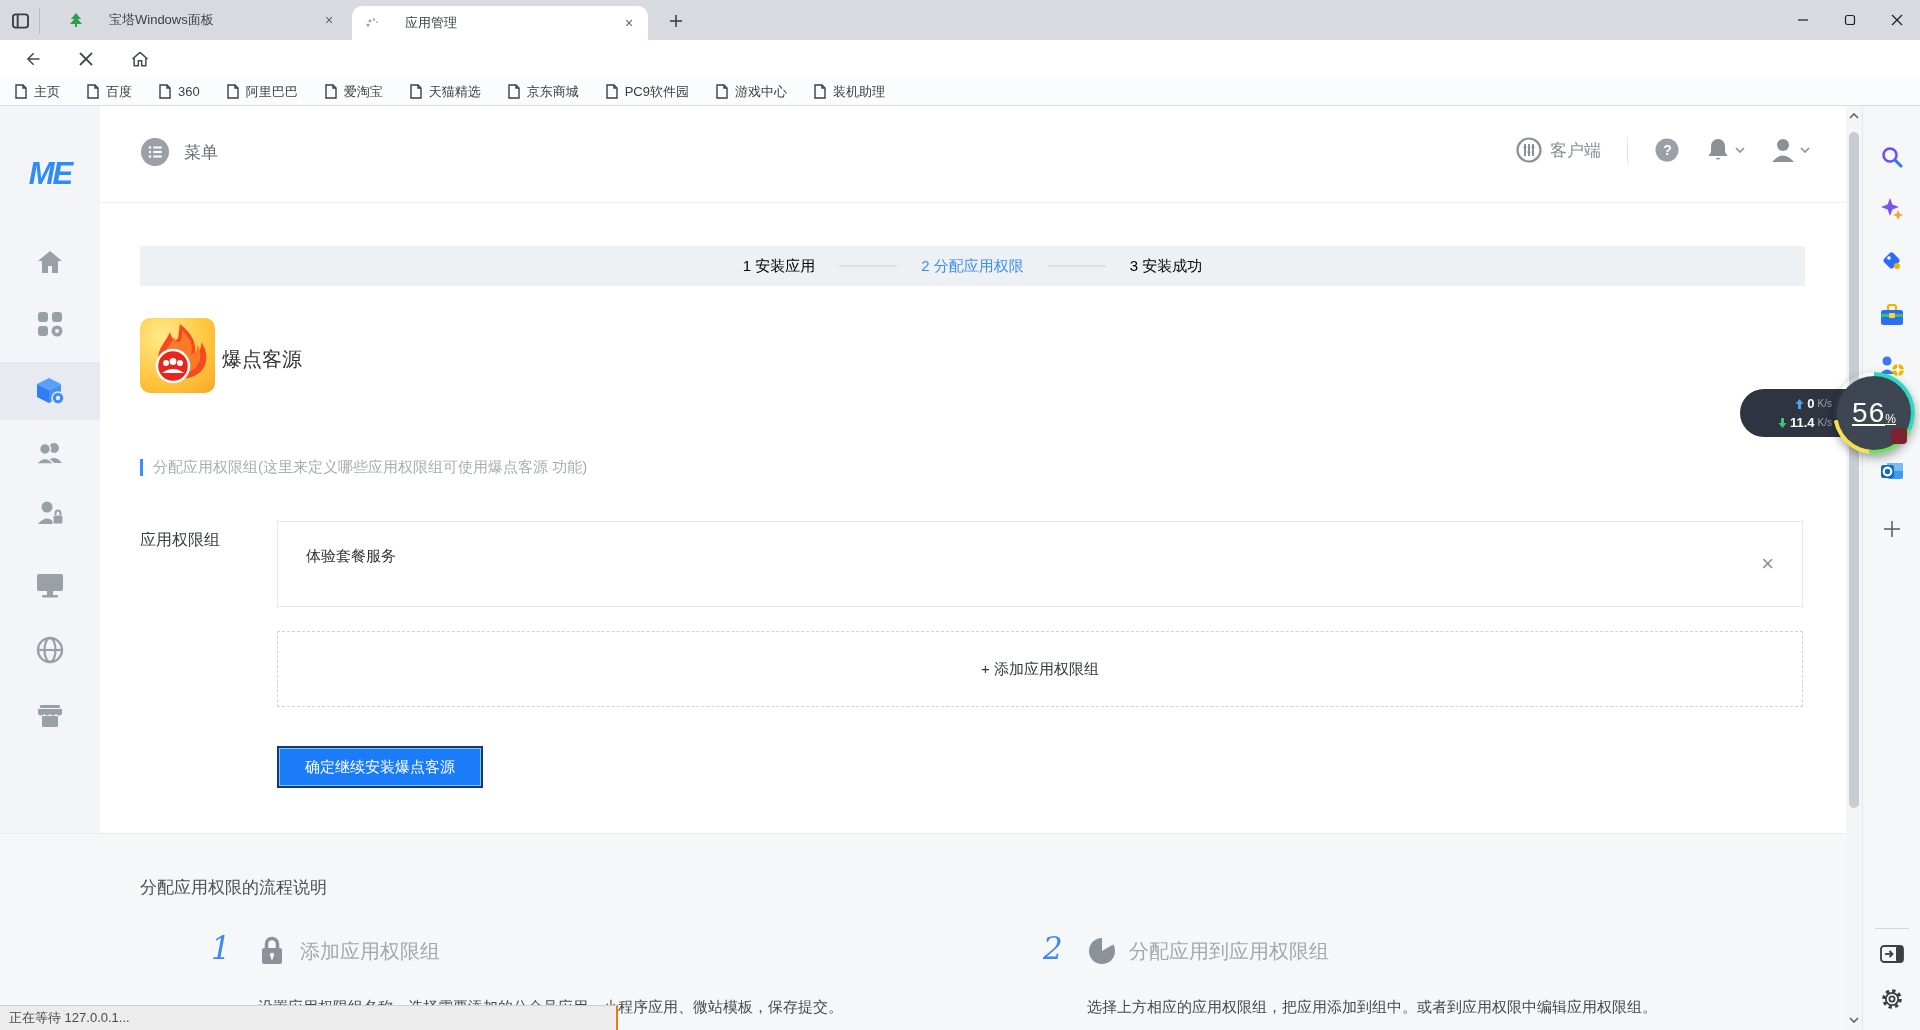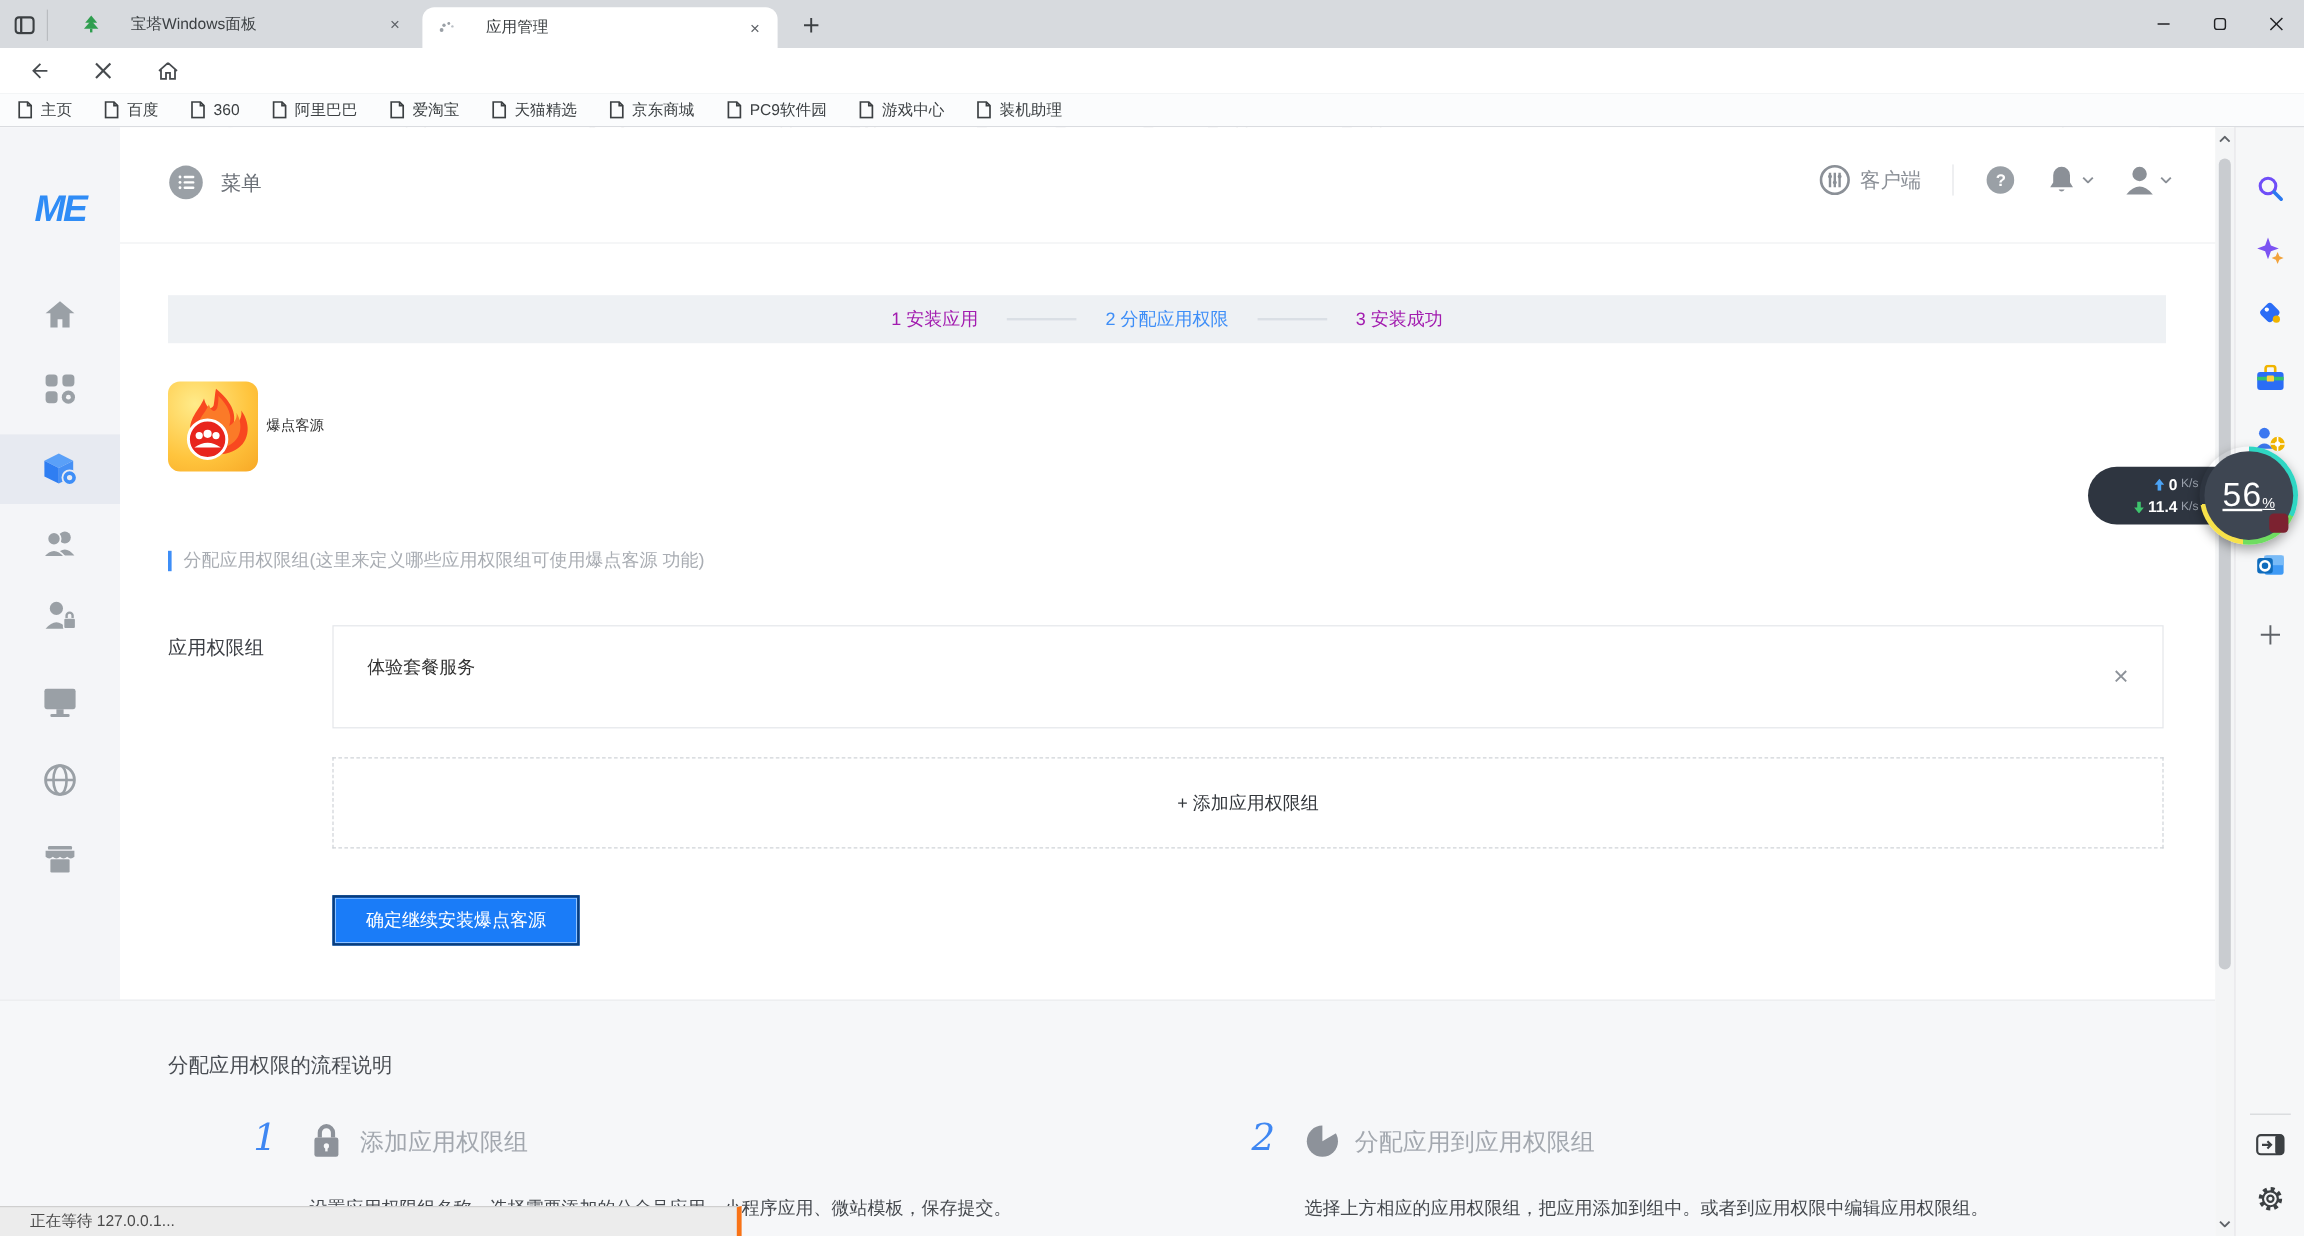--- a/index.html
+++ b/index.html
@@ -45,27 +45,27 @@
   .app-header { position:absolute; left:100px; top:0; width:1762px; height:97px; background:#fff; border-bottom:1px solid #eef0f2; }
   .menu-group { position:absolute; left:40px; top:31px; display:flex; align-items:center; gap:14px; }
   .menu-label { font-size:17px; color:#6a6f76; }
   .hdr-right { position:absolute; right:52px; top:31px; display:flex; align-items:flex-start; gap:26px; }
   .client { display:flex; align-items:center; gap:8px; font-size:17px; color:#8b9097; }
   .hdr-divider { width:1px; height:26px; background:#e3e5e8; }
   .hdr-item { display:flex; align-items:center; gap:5px; }
 
   .steps-bar { position:absolute; left:140px; top:140px; width:1665px; height:40px; background:#eef1f4;
     display:flex; align-items:center; justify-content:center; gap:24px; font-size:15px; }
-  .step { color:#a21caf; }
+  .step { color:#000000; }
   .step.active { color:#3e8ef7; }
   .step-line { width:58px; height:2px; background:#dadfe5; }
 
   .module-icon { position:absolute; left:140px; top:212px; width:75px; height:75px; border-radius:10px;
     background:radial-gradient(circle at 30% 25%, #ffeb8a, #ffc43d 60%, #f7a826); overflow:hidden; }
-  .module-name { position:absolute; left:222px; top:240px; font-size:12px; color:#333; }
+  .module-name { position:absolute; left:222px; top:240px; font-size:20px; color:#333; }
 
   .caption { position:absolute; left:140px; top:352px; display:flex; align-items:center; gap:10px; }
   .caption-bar { width:3px; height:17px; background:#3e8ef7; }
   .caption-text { font-size:15px; color:#a9adb3; }
 
   .perm-label { position:absolute; left:140px; top:424px; font-size:16px; color:#3b3e44; }
   .perm-box { position:absolute; left:277px; top:415px; width:1526px; height:86px; background:#fff;
     border:1px solid #e4e6ea; }
   .perm-value { position:absolute; left:28px; top:25px; font-size:15px; color:#333; }
   .perm-close { position:absolute; right:28px; top:50%; transform:translateY(-50%);
@@ -79,22 +79,22 @@
 
   .guide { position:absolute; left:0; top:727px; width:1846px; height:197px; background:#f6f7f9; border-top:1px solid #eaebee; }
   .guide-title { position:absolute; left:140px; top:42px; font-size:17px; color:#4a4e54; }
   .g-num { position:absolute; top:96px; font-size:31px; font-style:italic; color:#3f87f2;
     font-family:"DejaVu Serif","Liberation Serif",serif; }
   .g-title { position:absolute; top:104px; font-size:20px; color:#a3a8af; }
   .g-icon { position:absolute; top:102px; }
   .g-desc { position:absolute; top:164px; font-size:15px; color:#45494e; }
 
   .status-tip { position:absolute; left:0; top:899px; width:618px; height:25px; background:#ececec;
-    border-top:1px solid #cfcfcf; border-right:4px solid #f97316; display:flex; align-items:center;
-    padding-left:25px; font-size:13px; color:#4a4a4a; z-index:40; }
+    border-top:1px solid #cfcfcf; border-right:2px solid #f97316; display:flex; align-items:center;
+    padding-left:9px; font-size:13px; color:#4a4a4a; z-index:40; }
 
   .pg-scroll { position:absolute; left:1846px; top:0; width:16px; height:924px; background:#f4f5f6; }
   .pg-thumb { position:absolute; left:3px; top:26px; width:10px; height:676px; background:#c9ccd0; border-radius:5px; }
   .arr { position:absolute; left:0; width:16px; height:16px; display:flex; align-items:center; justify-content:center; }
 
   
   .edge-side { position:absolute; left:1862px; top:106px; width:58px; height:924px; background:#f6f7f8; border-left:1px solid #e6e7e9; }
   .es-icon { position:absolute; left:0; width:58px; height:40px; display:flex; align-items:center; justify-content:center; }
   .es-div { position:absolute; left:12px; top:822px; width:34px; height:1px; background:#d4d6d9; }
 

